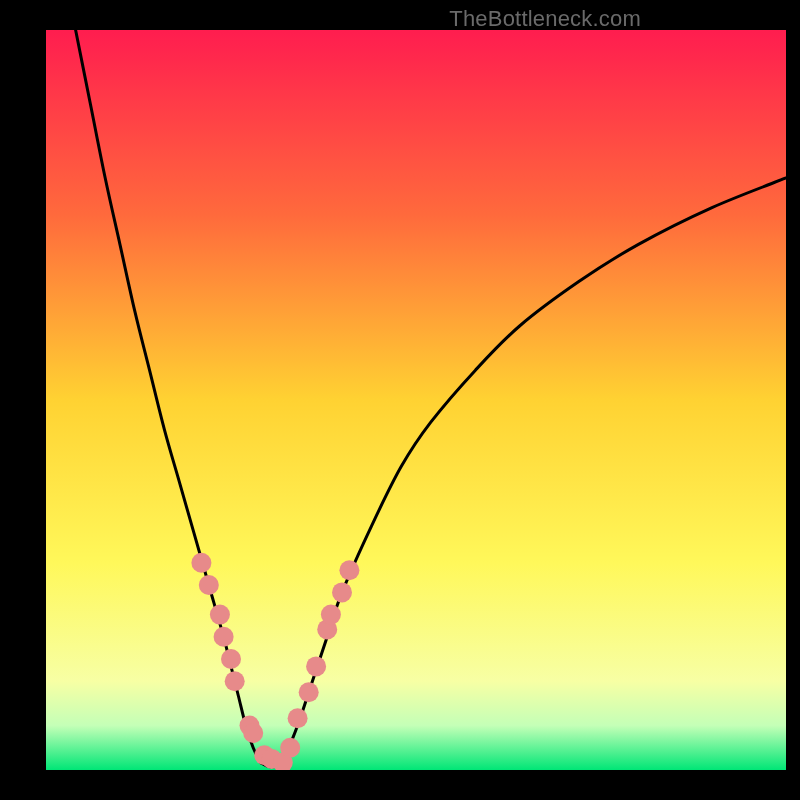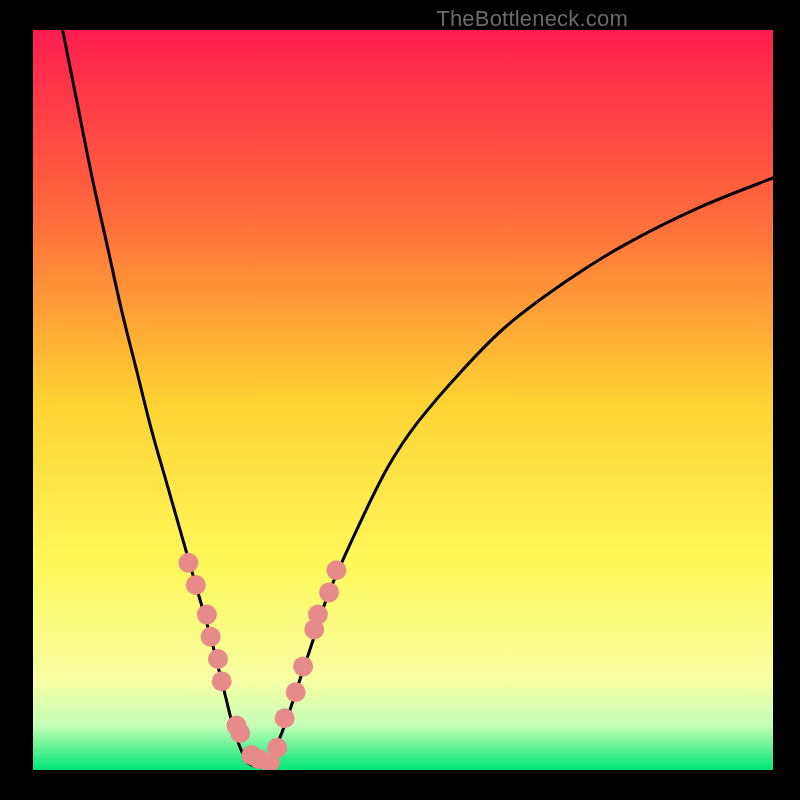--- a/index.html
+++ b/index.html
@@ -6,21 +6,21 @@
     margin: 0;
     padding: 0;
     width: 800px;
     height: 800px;
     overflow: hidden;
     background: #000;
     font-family: Arial, Helvetica, sans-serif;
   }
   .frame {
     position: absolute;
-    left: 3px; top: 0;
+    left: 16px; top: 0;
     width: 639px; height: 800px;
     background: #000;
   }
   .plot-area {
     position: absolute;
     left: 30px; top: 30px;
     width: 740px; height: 740px;
     overflow: hidden;
   }
   .gradient {

